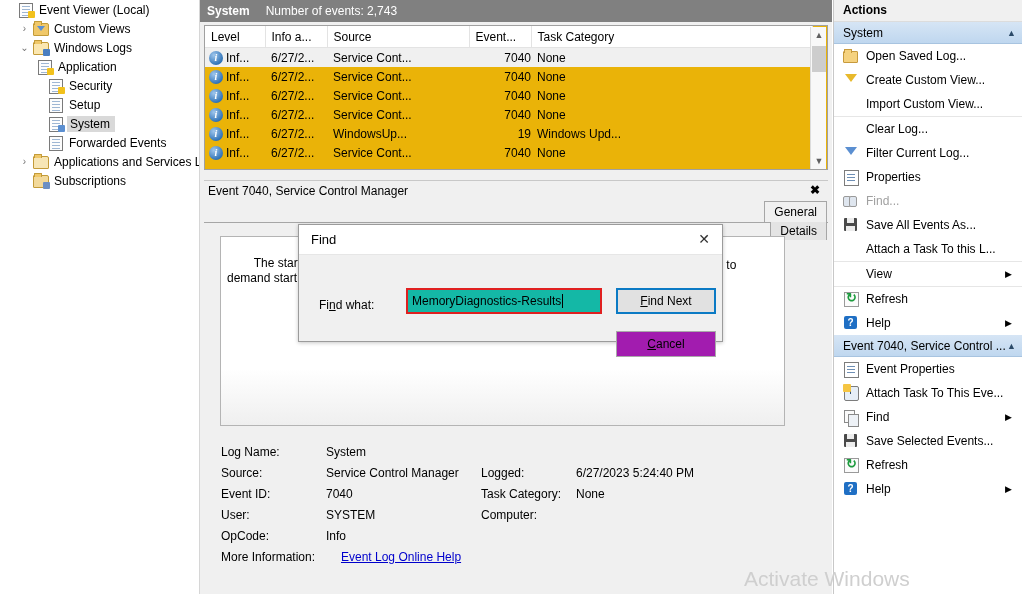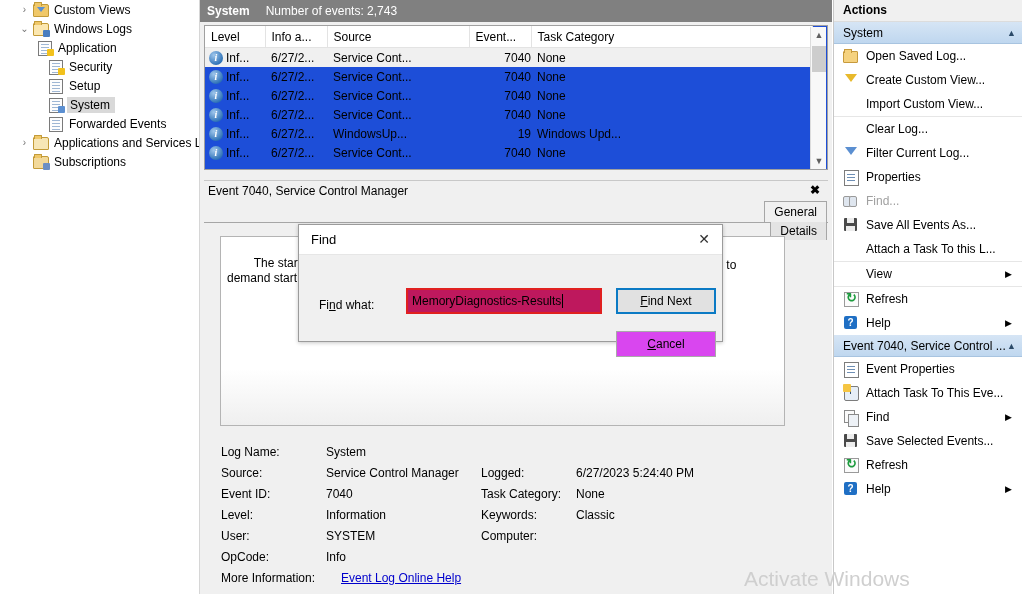--- a/index.html
+++ b/index.html
@@ -94,21 +94,21 @@
     padding-left: 7px;
     font-size: 12px;
   }
   #log-header .ttl { font-weight: bold; margin-right: 16px; }
 
   #list-wrap {
     position: absolute;
     left: 4px; top: 25px;
     width: 624px; height: 145px;
     border: 1px solid #a0a0a0;
-    background: #1d4ed8;
+    background: #eab308;
     box-sizing: border-box;
     overflow: hidden;
   }
   table.evlist { border-collapse: collapse; width: 607px; table-layout: fixed; font-size: 12px; }
   table.evlist th {
     background: #ffffff;
     font-weight: normal;
     text-align: left;
     height: 21px;
     padding: 0 0 0 6px;
@@ -313,21 +313,21 @@
     text-align: center; line-height: 29px; font-size: 14px; color: #303030;
   }
   #fd-body { position: relative; height: 88px; }
   #fd-label {
     position: absolute; left: 20px; top: 43px; font-size: 12px;
   }
   #fd-label u { text-decoration: underline; }
   #fd-input {
     position: absolute; left: 107px; top: 33px;
     width: 196px; height: 26px;
-    background: #be185d;
+    background: #14b8a6;
     border: 2px solid #e02020;
     box-sizing: border-box;
     display: flex; align-items: center;
     padding-left: 4px;
     font-size: 12px;
   }
   #fd-caret {
     display: inline-block; width: 1px; height: 14px; background: #000; margin-left: 1px;
   }
   #fd-findnext {
@@ -335,21 +335,21 @@
     width: 100px; height: 26px;
     background: #e1e1e1;
     border: 2px solid #0b7ac4;
     box-sizing: border-box;
     text-align: center; line-height: 22px;
     font-size: 12px;
   }
   #fd-cancel {
     position: absolute; left: 317px; top: 76px;
     width: 100px; height: 26px;
-    background: #d946ef;
+    background: #a21caf;
     border: 1px solid #a9a9a9;
     box-sizing: border-box;
     text-align: center; line-height: 24px;
     font-size: 12px;
   }
   .accel { text-decoration: underline; }
 
   
   #watermark {
     position: absolute;
@@ -360,20 +360,28 @@
     z-index: 5;
   }
 </style>
 </head>
 <body>
 
 <div id="app">
 
   <div id="tree-pane">
     <div id="tree-list">
+        <div class="tree-row" style="padding-left: 2px;">
+          <span class="twisty none"></span>
+          <span class="tree-icon">
+            <span class="logbk"></span>
+            <span class="badge warn"></span>
+          </span>
+          <span class="tree-label">Event Viewer (Local)</span>
+        </div>
         <div class="tree-row" style="padding-left: 17px;">
           <span class="twisty">›</span>
           <span class="tree-icon">
             <span class="fld"></span>
             <span class="funnel" style="left:5px;top:5px;border-top-width:5px;border-left-width:4px;border-right-width:4px;"></span>
           </span>
           <span class="tree-label">Custom Views</span>
         </div>
         <div class="tree-row" style="padding-left: 17px;">
           <span class="twisty">⌄</span>
@@ -576,26 +584,20 @@
             <span class="m-lab2">Logged:</span>
             <span class="m-val2">6/27/2023 5:24:40 PM</span>
           </div>
           <div class="meta-row">
             <span class="m-lab1">Event ID:</span>
             <span class="m-val1">7040</span>
             <span class="m-lab2">Task Category:</span>
             <span class="m-val2">None</span>
           </div>
           <div class="meta-row">
-            <span class="m-lab1">Level:</span>
-            <span class="m-val1">Information</span>
-            <span class="m-lab2">Keywords:</span>
-            <span class="m-val2">Classic</span>
-          </div>
-          <div class="meta-row">
             <span class="m-lab1">User:</span>
             <span class="m-val1">SYSTEM</span>
             <span class="m-lab2">Computer:</span>
           </div>
           <div class="meta-row">
             <span class="m-lab1">OpCode:</span>
             <span class="m-val1">Info</span>
             <span class="m-lab2"></span>
             <span class="m-val2"></span>
           </div>

